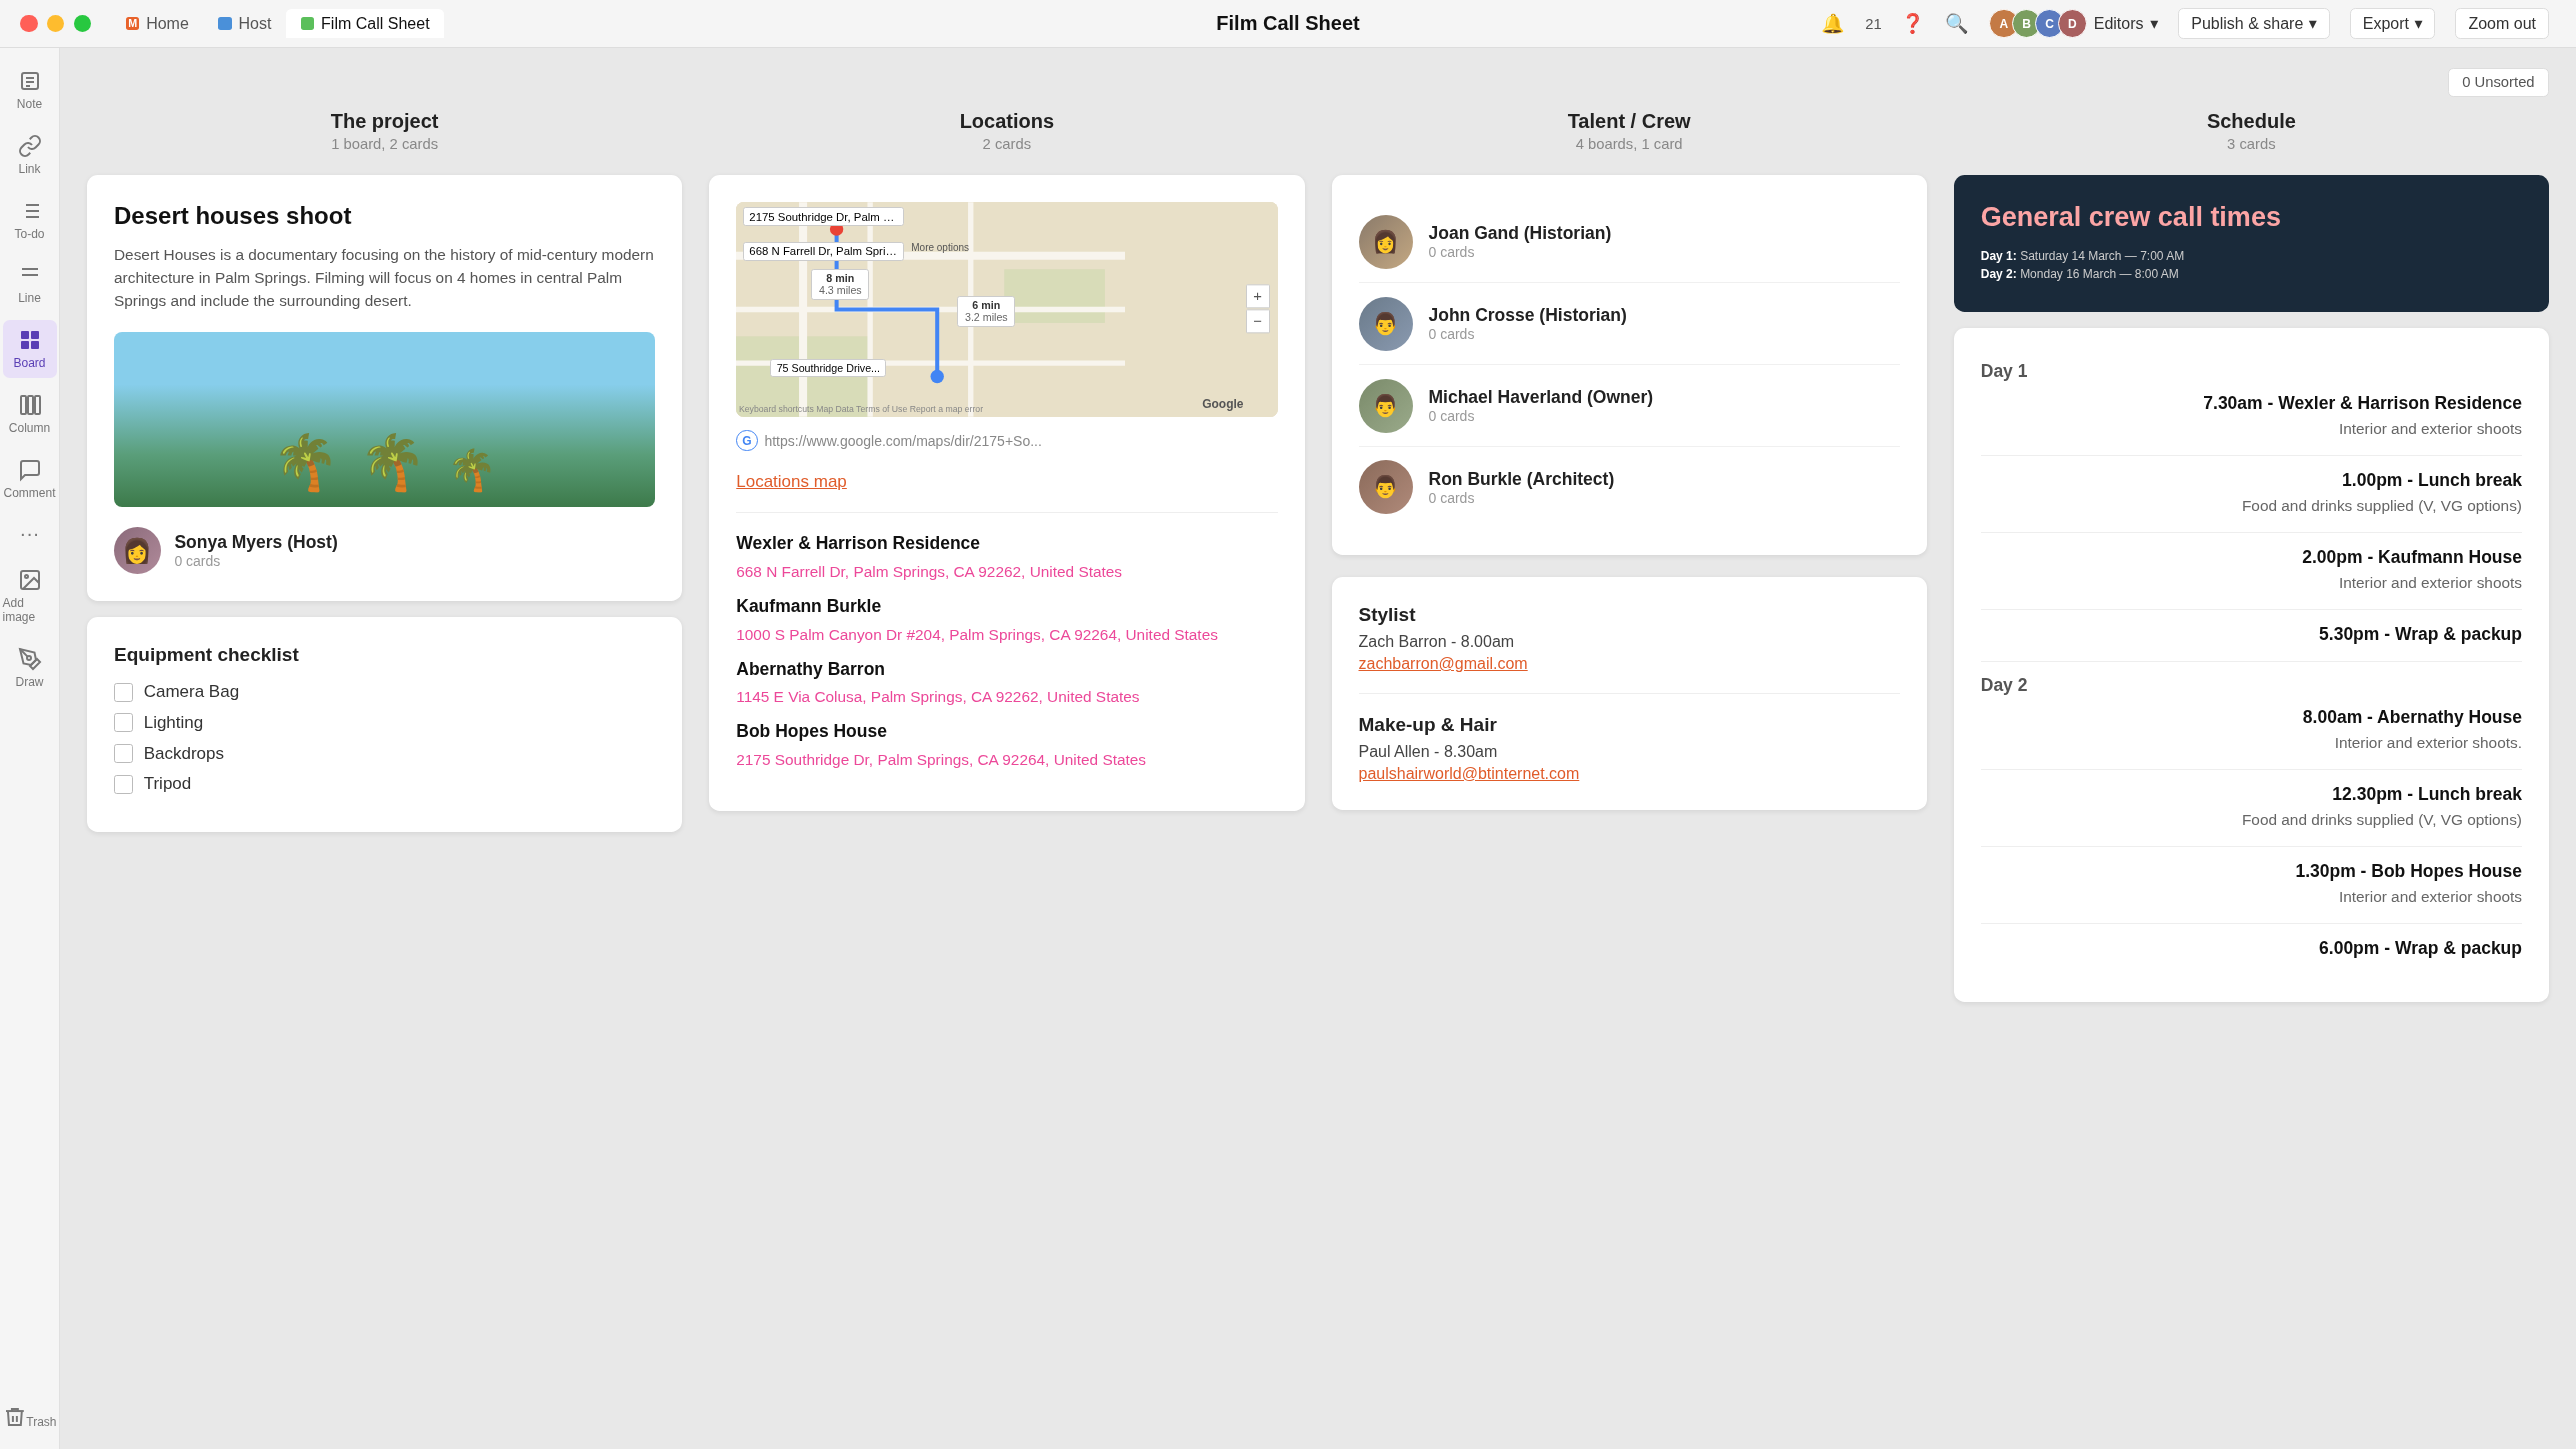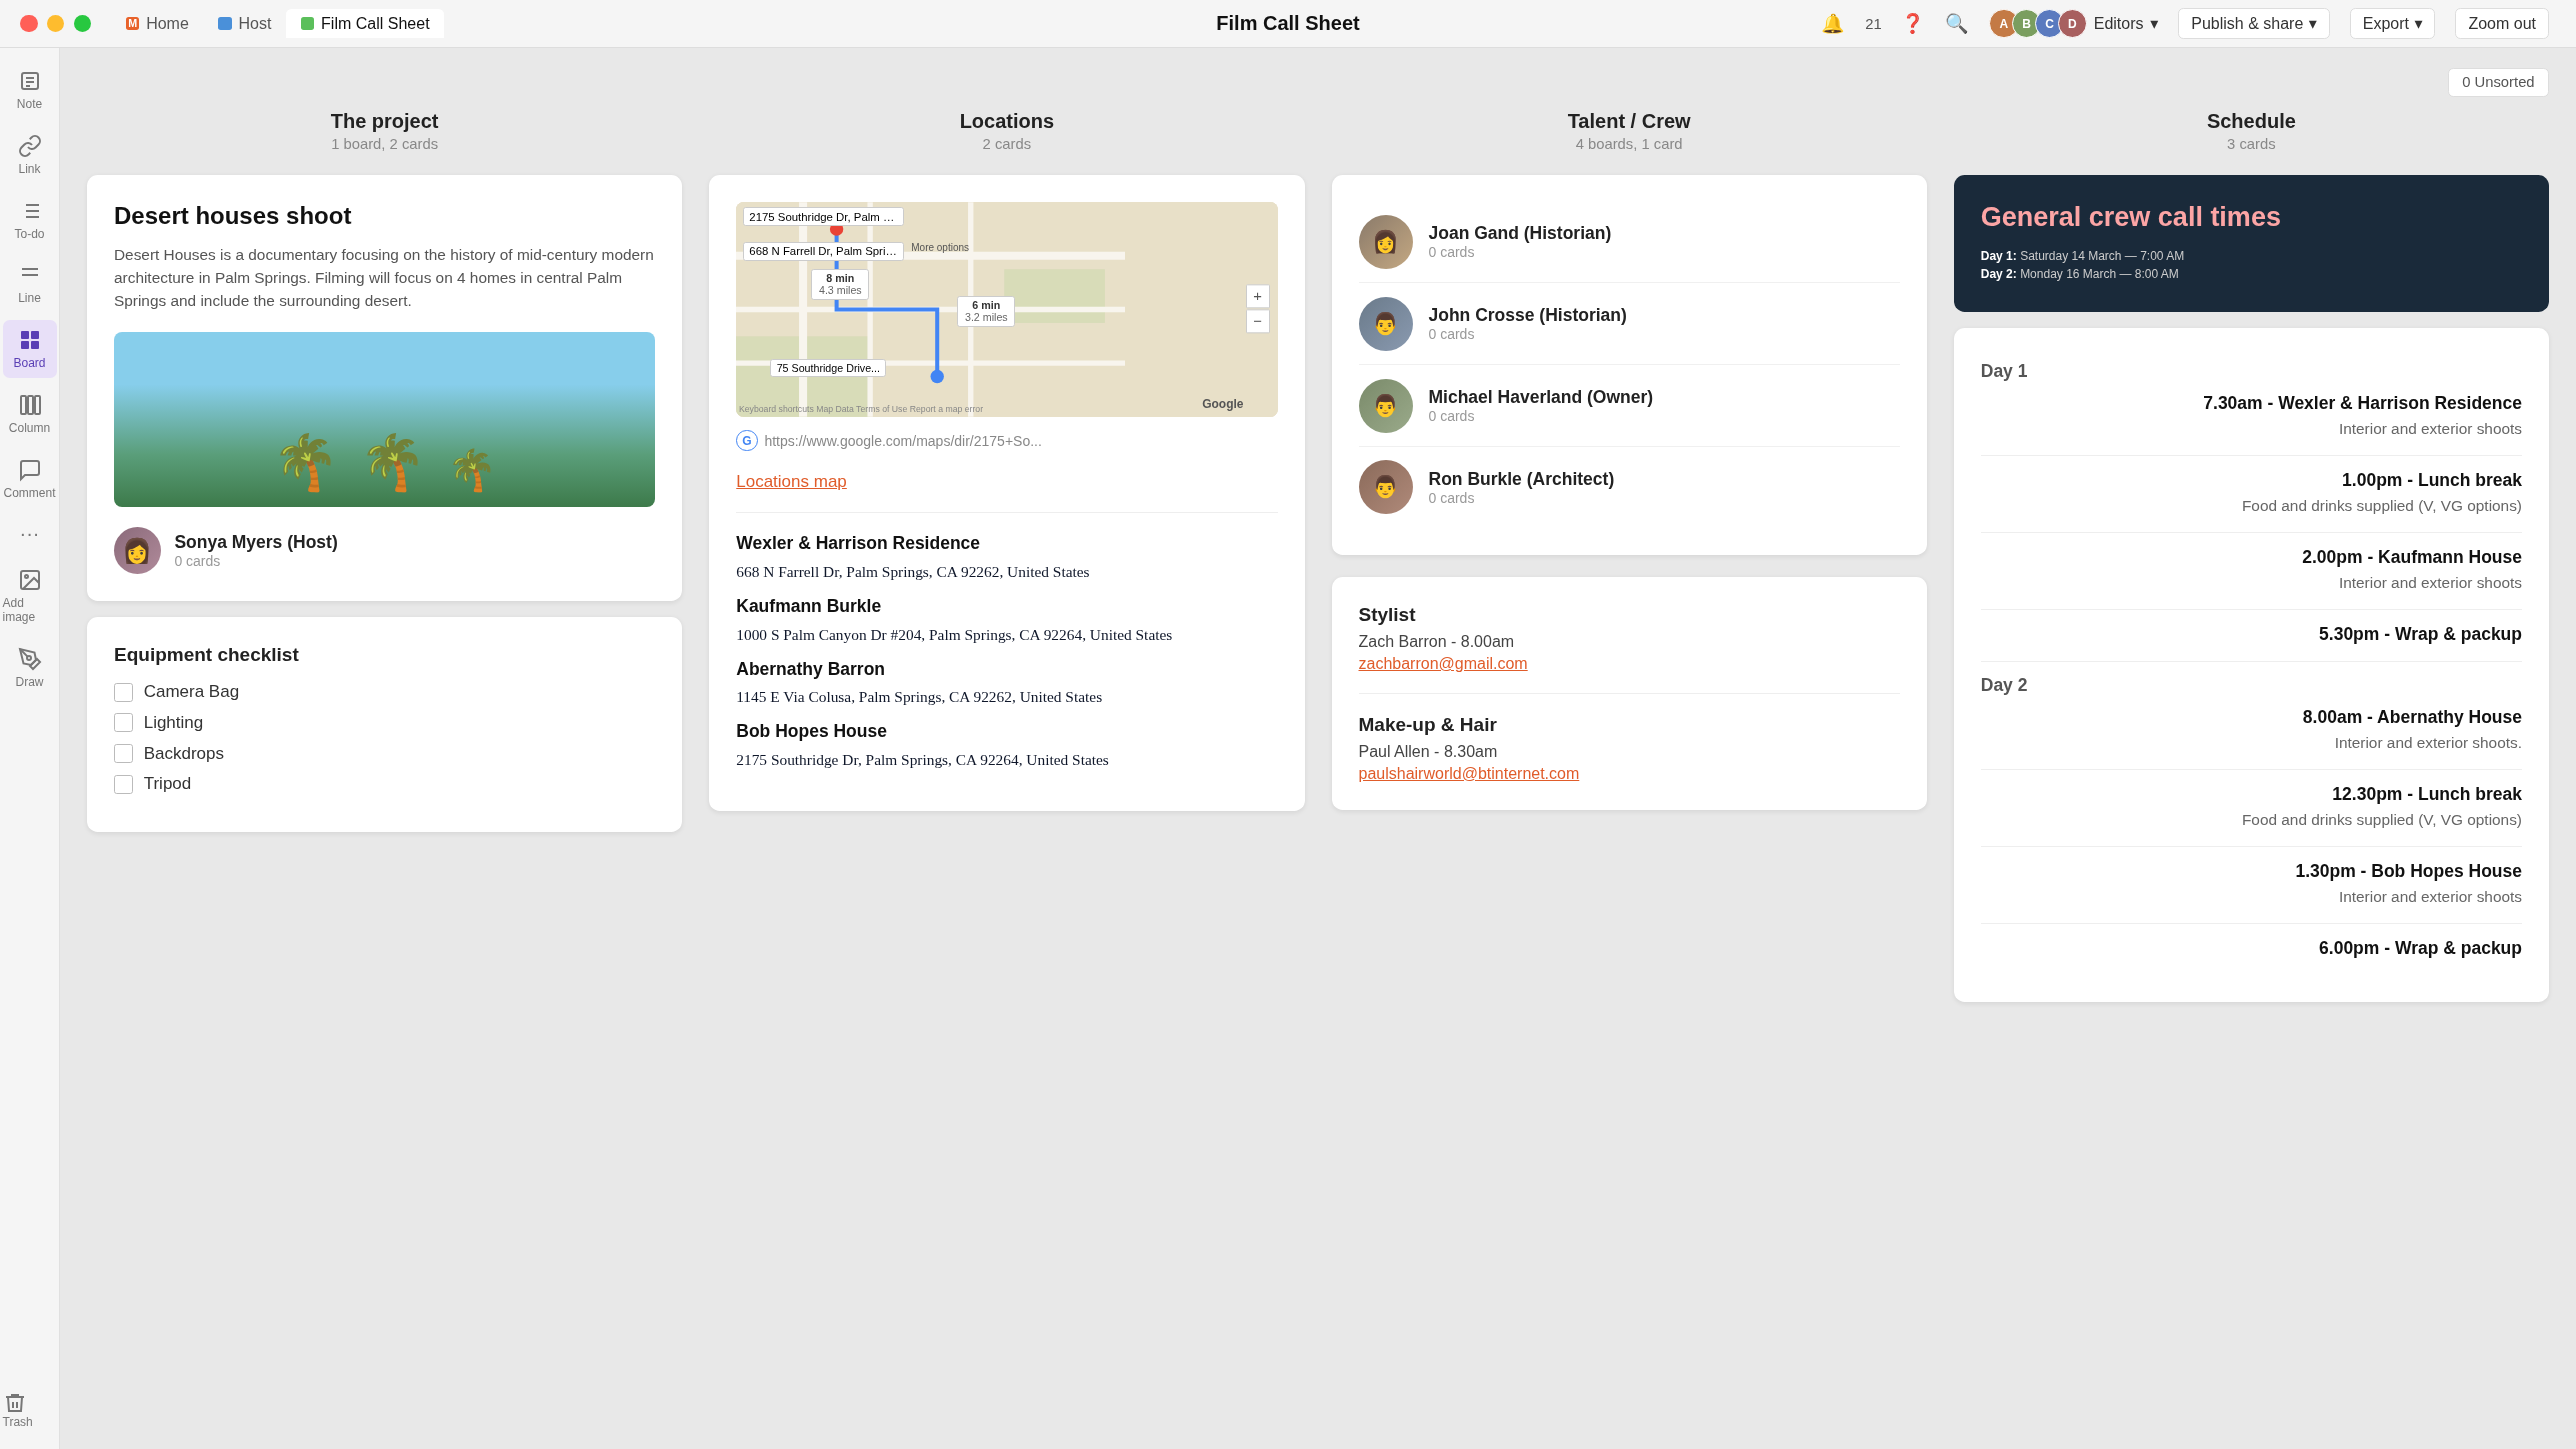--- a/index.html
+++ b/index.html
@@ -148,22 +148,22 @@
       color: #777;
     }
     .sidebar-item.active { color: #222; }
     .sidebar-item svg { width: 24px; height: 24px; }
     .sidebar-item span { font-size: 12px; }
     .sidebar-bottom {
       margin-top: auto;
     }
     .sidebar-trash {
       display: flex;
-      flex-direction: column;
-      align-items: flex-start;
+      flex-direction: row;
+      align-items: flex-end;
       gap: 0;
       padding: 8px 0;
       color: #777;
       cursor: pointer;
     }
     .sidebar-trash span { font-size: 12px; }
 
     
     .content {
       flex: 1;
@@ -386,24 +386,23 @@
       margin: 20px 0;
     }
     .loc-name {
       font-size: 17.5px;
       font-weight: 700;
       color: #111;
       margin-bottom: 6.7px;
     }
     .loc-addr {
       font-size: 15.4px;
-      color: #0f172a;
+      color: #ec4899;
       line-height: 1.4;
       margin-bottom: 13.4px;
-      font-family: Liberation Serif, serif;
     }
 
     
     .person-row {
       display: flex;
       align-items: center;
       gap: 16px;
       padding: 13.4px 0;
       border-bottom: 0.7px solid #f0f0f0;
     }

